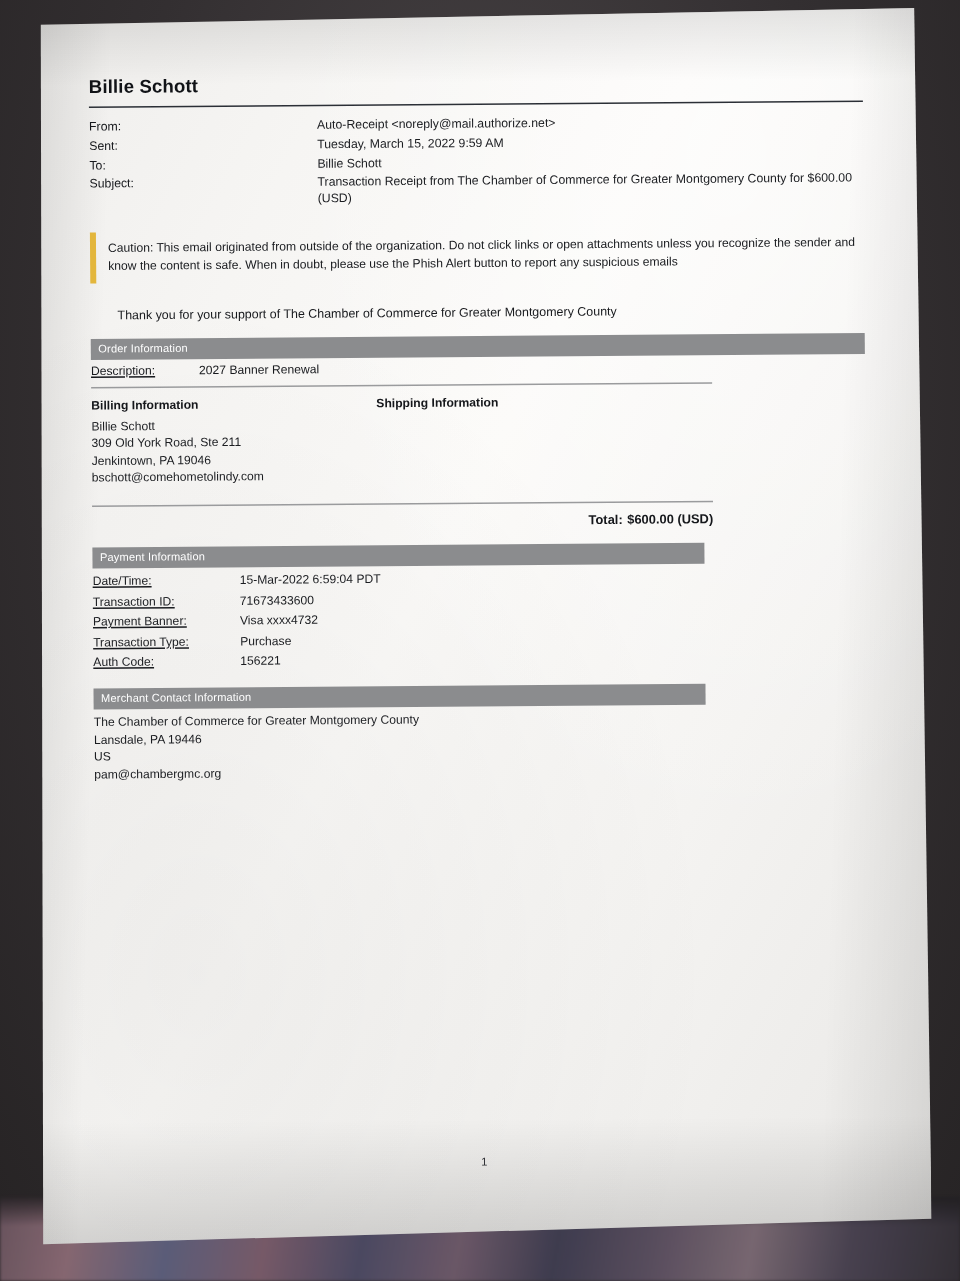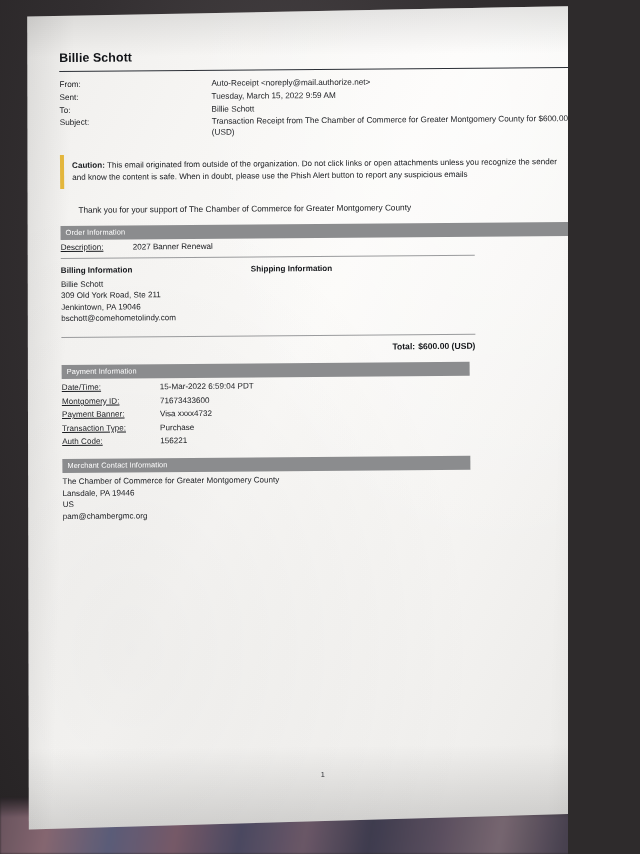--- a/index.html
+++ b/index.html
@@ -10,21 +10,21 @@
     width: 640px;
     height: 854px;
     overflow: hidden;
     background: #2e2b2c;
     font-family: "Liberation Sans", sans-serif;
   }
 
   
   #scene {
     position: relative;
-    width: 568px;
+    width: 640px;
     height: 854px;
     background:
       radial-gradient(ellipse at 50% 30%, #4a4547 0%, #332f31 55%, #262324 100%);
     overflow: hidden;
   }
   
   #fabric {
     position: absolute;
     left: 0;
     bottom: 0;
@@ -122,21 +122,21 @@
   
   .caution {
     margin-top: 14px;
     border-left: 4px solid #e3b63c;
     padding: 5px 6px 5px 8px;
     font-size: 8.1px;
     line-height: 1.5;
     color: #17191d;
     max-width: 498px;
   }
-  .caution b { font-weight: bold; }
+  .caution b { font-weight: normal; }
 
   .thanks {
     margin-top: 16px;
     margin-left: 18px;
     font-size: 8.3px;
     color: #17191d;
   }
 
   .section-bar {
     margin-top: 10px;
@@ -293,21 +293,21 @@
       </div>
 
       <div class="section-bar narrow">Payment Information</div>
       <table class="pay-table">
         <tbody>
             <tr>
           <td class="k">Date/Time:</td>
           <td class="v">15-Mar-2022 6:59:04 PDT</td>
         </tr>
         <tr>
-          <td class="k">Montgomery ID:</td>
+          <td class="k">Transaction ID:</td>
           <td class="v">71673433600</td>
         </tr>
         <tr>
           <td class="k">Payment Banner:</td>
           <td class="v">Visa xxxx4732</td>
         </tr>
         <tr>
           <td class="k">Transaction Type:</td>
           <td class="v">Purchase</td>
         </tr>

